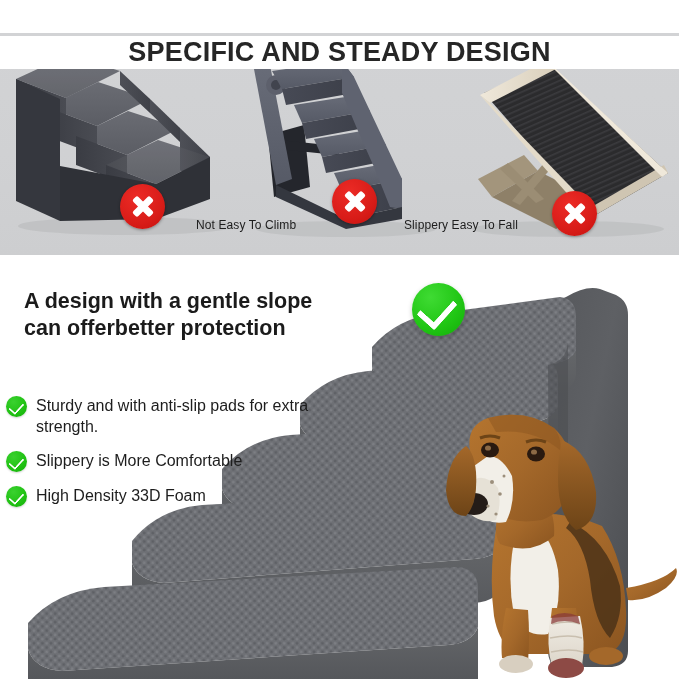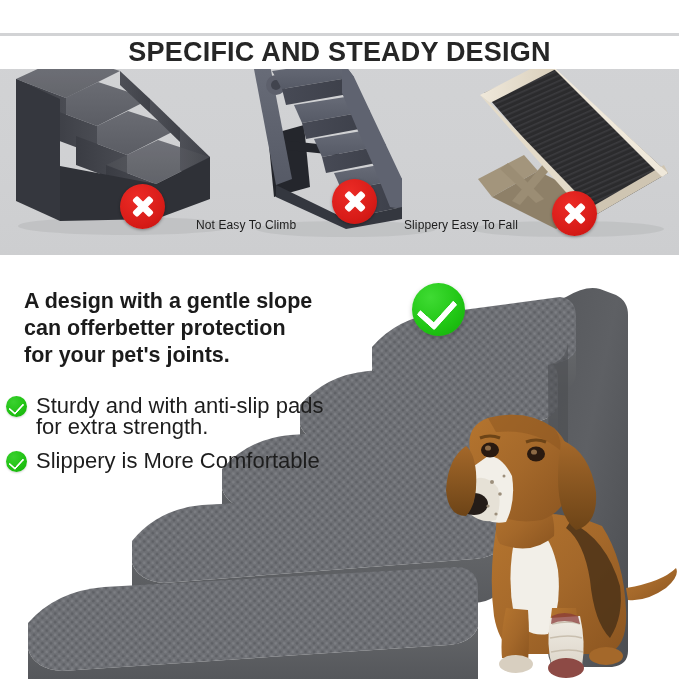--- a/index.html
+++ b/index.html
@@ -84,21 +84,21 @@
     position:relative;margin-top:1px;margin-right:9px;
     box-shadow:0 1px 2px rgba(0,0,0,.18);
   }
   .check::before{
     content:"";position:absolute;left:5.5px;top:3.6px;
     width:7px;height:11.5px;border:solid #fff;
     border-width:0 2.6px 2.6px 0;transform:rotate(42deg);
     border-radius:1px;
   }
   .bullet-text{
-    font-size:22px;color:#1d1d1d;line-height:21px;
+    font-size:16px;color:#1d1d1d;line-height:21px;
     max-width:292px;
   }
 
   
   .big-check{
     position:absolute;left:412px;top:28px;width:53px;height:53px;
     border-radius:50%;
     background:radial-gradient(circle at 35% 27%,#3fdb33 0%,#20c614 58%,#13ab08 100%);
     z-index:16;box-shadow:0 2px 5px rgba(0,0,0,.22);
   }
@@ -297,31 +297,34 @@
         <path d="M548,110 Q566,106 568,88 L568,400 Q566,410 550,410 Z" fill="#4a4c50" opacity=".55"></path>
       </svg>
     </div>
 
     <div class="big-check"></div>
     <span class="sr-only">check-icon</span>
 
     <div class="headline">
       <div>A design with a gentle slope</div>
       <div>can offerbetter protection</div>
-      <div>for your pet's joints.</div>
     </div>
 
     <div class="bullets">
       <div class="bullet">
         <span class="check"></span>
         <span class="bullet-text">Sturdy and with anti-slip pads for extra strength.</span>
       </div>
       <div class="bullet">
         <span class="check"></span>
         <span class="bullet-text">Slippery is More Comfortable</span>
+      </div>
+      <div class="bullet">
+        <span class="check"></span>
+        <span class="bullet-text">High Density 33D Foam</span>
       </div>
     </div>
 
     <div class="dog" style="left:430px;top:155px;">
       <svg width="250" height="269" viewBox="0 0 250 269">
         <defs>
           <linearGradient id="fur" x1="0" y1="0" x2="1" y2="1">
             <stop offset="0" stop-color="#b5752f"></stop>
             <stop offset="0.5" stop-color="#a4682a"></stop>
             <stop offset="1" stop-color="#8b5520"></stop>

